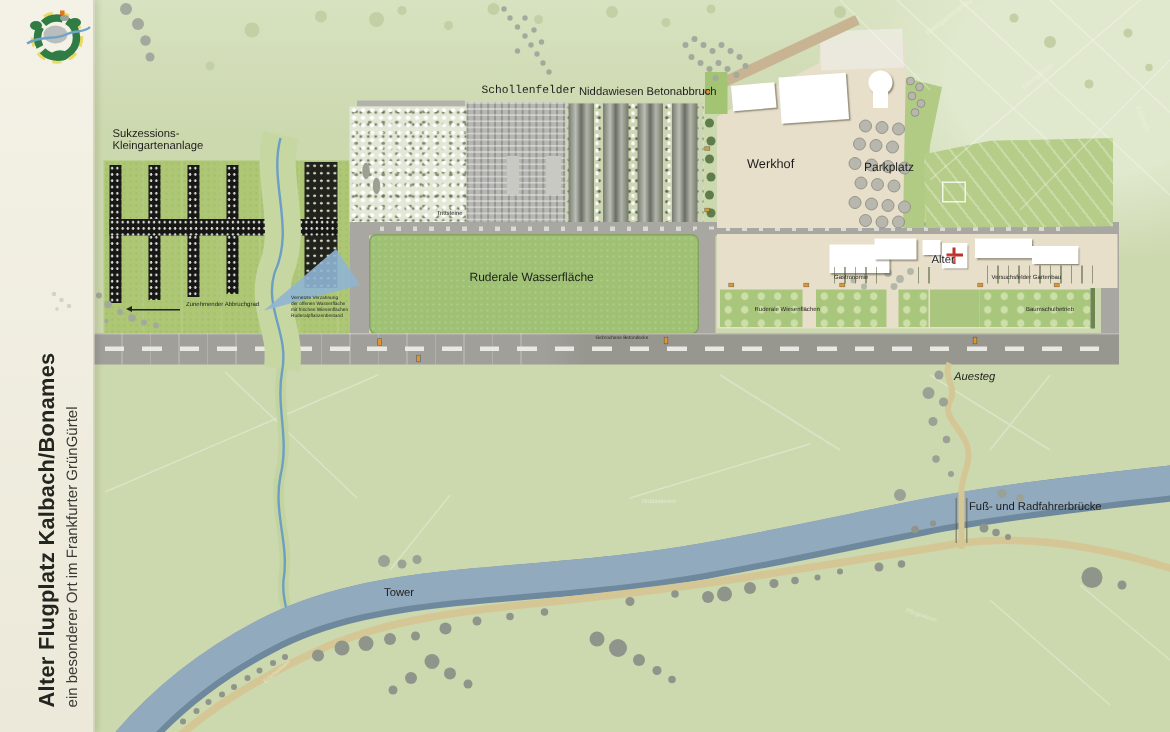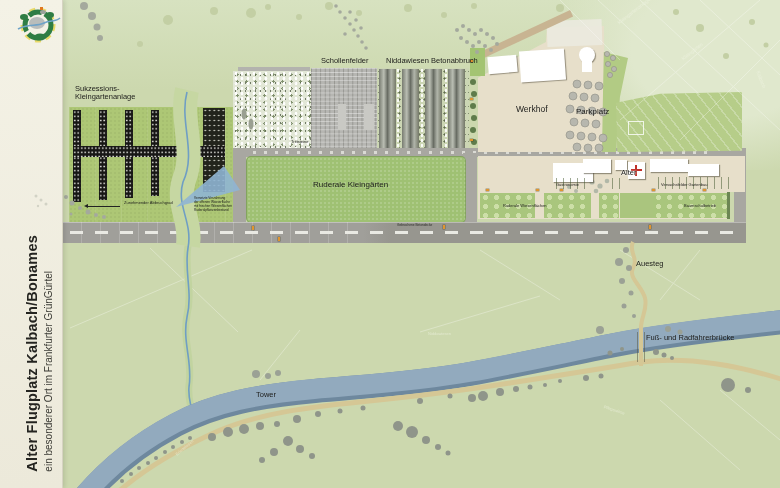--- a/index.html
+++ b/index.html
@@ -345,27 +345,27 @@
   <div class="omark" style="left:560px;top:189px;"></div>
   <div class="omark" style="left:652px;top:189px;"></div>
   <div class="omark" style="left:703px;top:189px;"></div>
   <div class="omark" style="left:252px;top:226px;width:2px;height:4px;"></div>
   <div class="omark" style="left:278px;top:237px;width:2px;height:4px;"></div>
   <div class="omark" style="left:443px;top:225px;width:2px;height:4px;"></div>
   <div class="omark" style="left:649px;top:225px;width:2px;height:4px;"></div>
 
   <div class="lbl pre" style="left:75px;top:85px;">Sukzessions-
 Kleingartenanlage</div>
-  <div class="lbl" style="left:321px;top:57px;">Schollenfelder</div>
+  <div class="lbl" style="left:321px;top:57px;font-family:Liberation Mono, monospace;">Schollenfelder</div>
   <div class="lbl" style="left:386px;top:57px;">Niddawiesen Betonabbruch</div>
-  <div class="lbl" style="left:516px;top:105px;font-size:8.5px;text-align:right;">Werkhof</div>
+  <div class="lbl" style="left:498px;top:105px;font-size:8.5px;text-align:right;">Werkhof</div>
   <div class="lbl" style="left:576px;top:108px;font-size:8px;text-align:right;">Parkplatz</div>
-  <div class="lbl" style="left:313px;top:181px;font-size:8px;">Ruderale Kleingärten</div>
+  <div class="lbl" style="left:313px;top:181px;font-size:8px;">Ruderale Wasserfläche</div>
   <div class="lbl" style="left:621px;top:169px;text-shadow:0 0 2px #fff,0 0 2px #fff;">Alter</div>
-  <div class="lbl" style="left:636px;top:260px;">Auesteg</div>
+  <div class="lbl" style="left:636px;top:247px;font-style:italic;">Auesteg</div>
   <div class="lbl" style="left:646px;top:334px;">Fuß- und Radfahrerbrücke</div>
   <div class="lbl" style="left:256px;top:391px;">Tower</div>
 
   <div class="arr" style="left:88px;top:206px;"></div>
   <div class="micro" style="left:124px;top:201px;">Zunehmender Abbruchgrad</div>
   <div class="micro" style="left:291px;top:140px;">Trittsteine</div>
   <div class="tiny pre" style="left:194px;top:197px;width:48px;">Vernetzte Verzahnung
 der offenen Wasserfläche
 mit frischen Wiesenflächen
 Ruderalpflanzenbestand</div>

